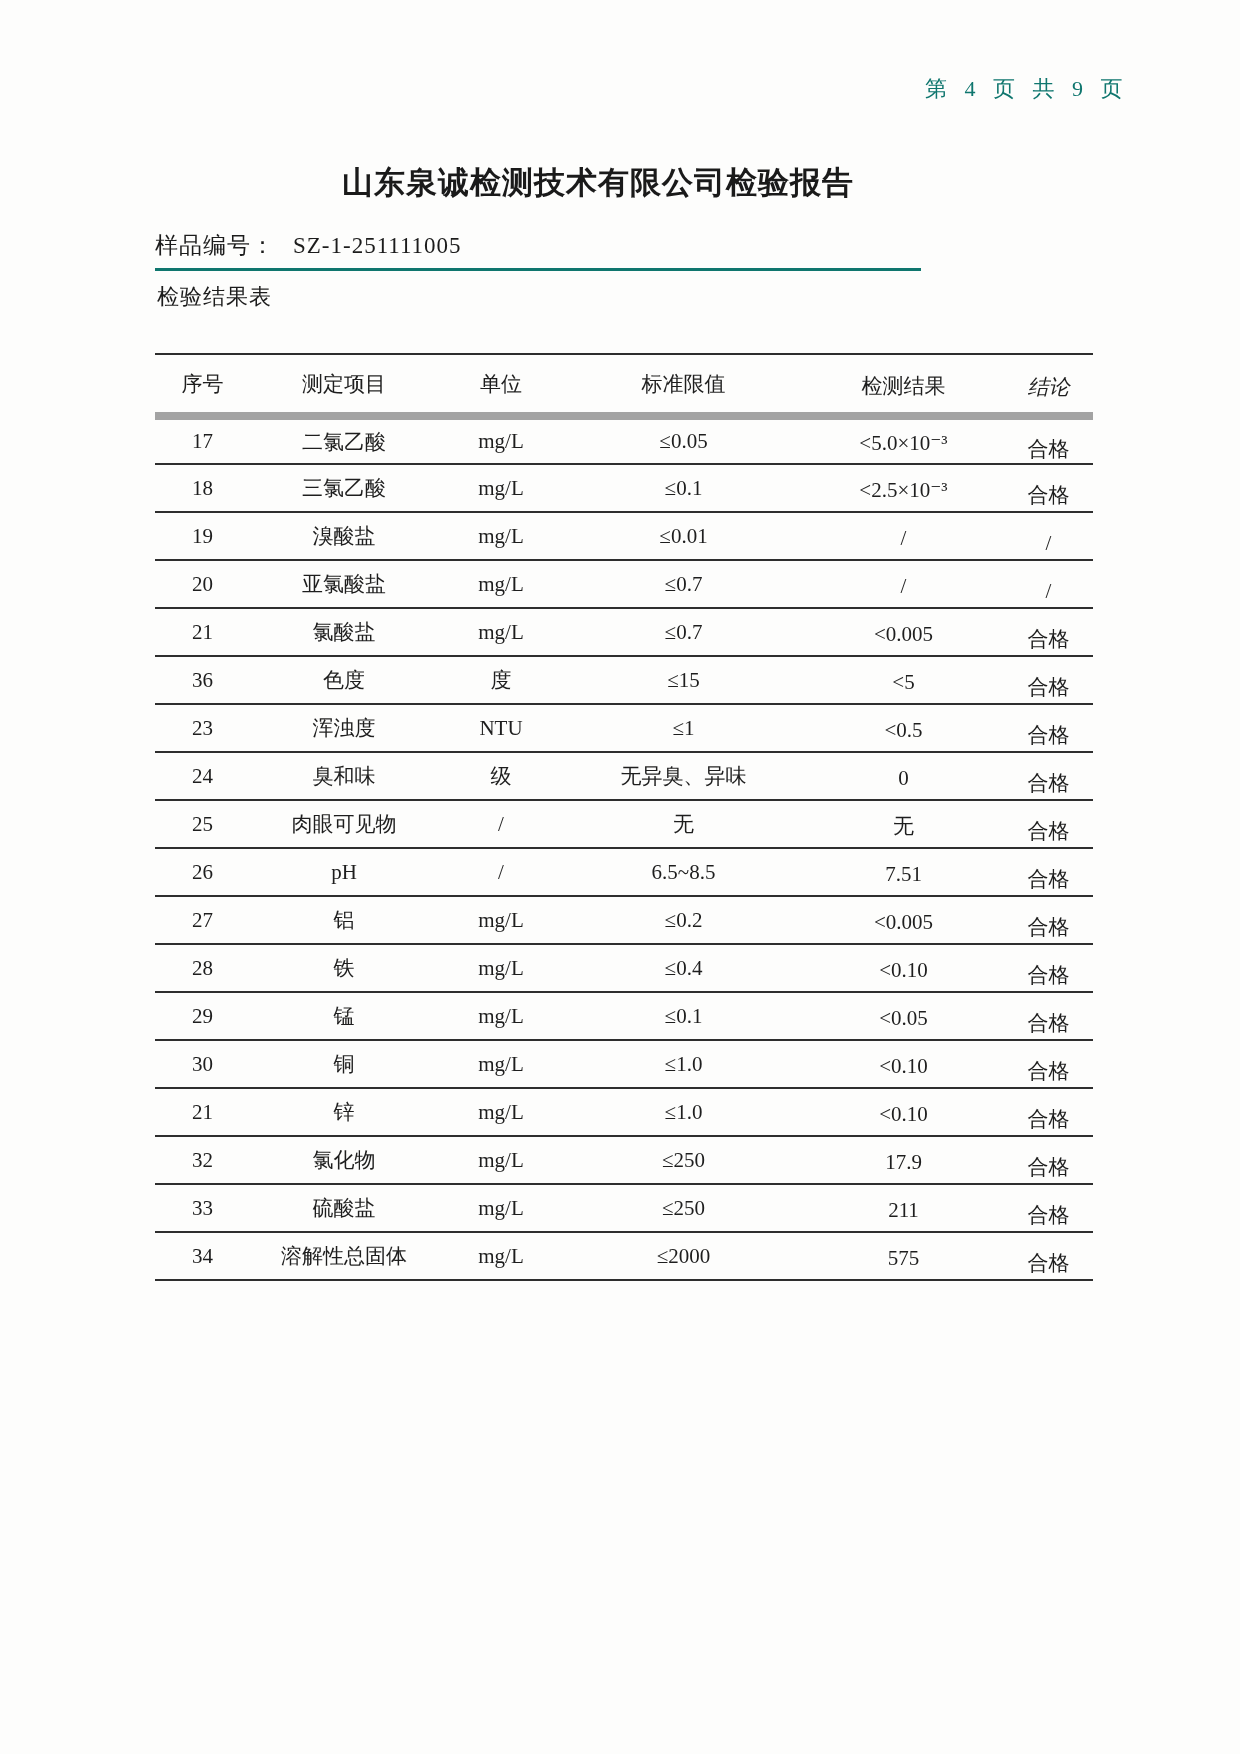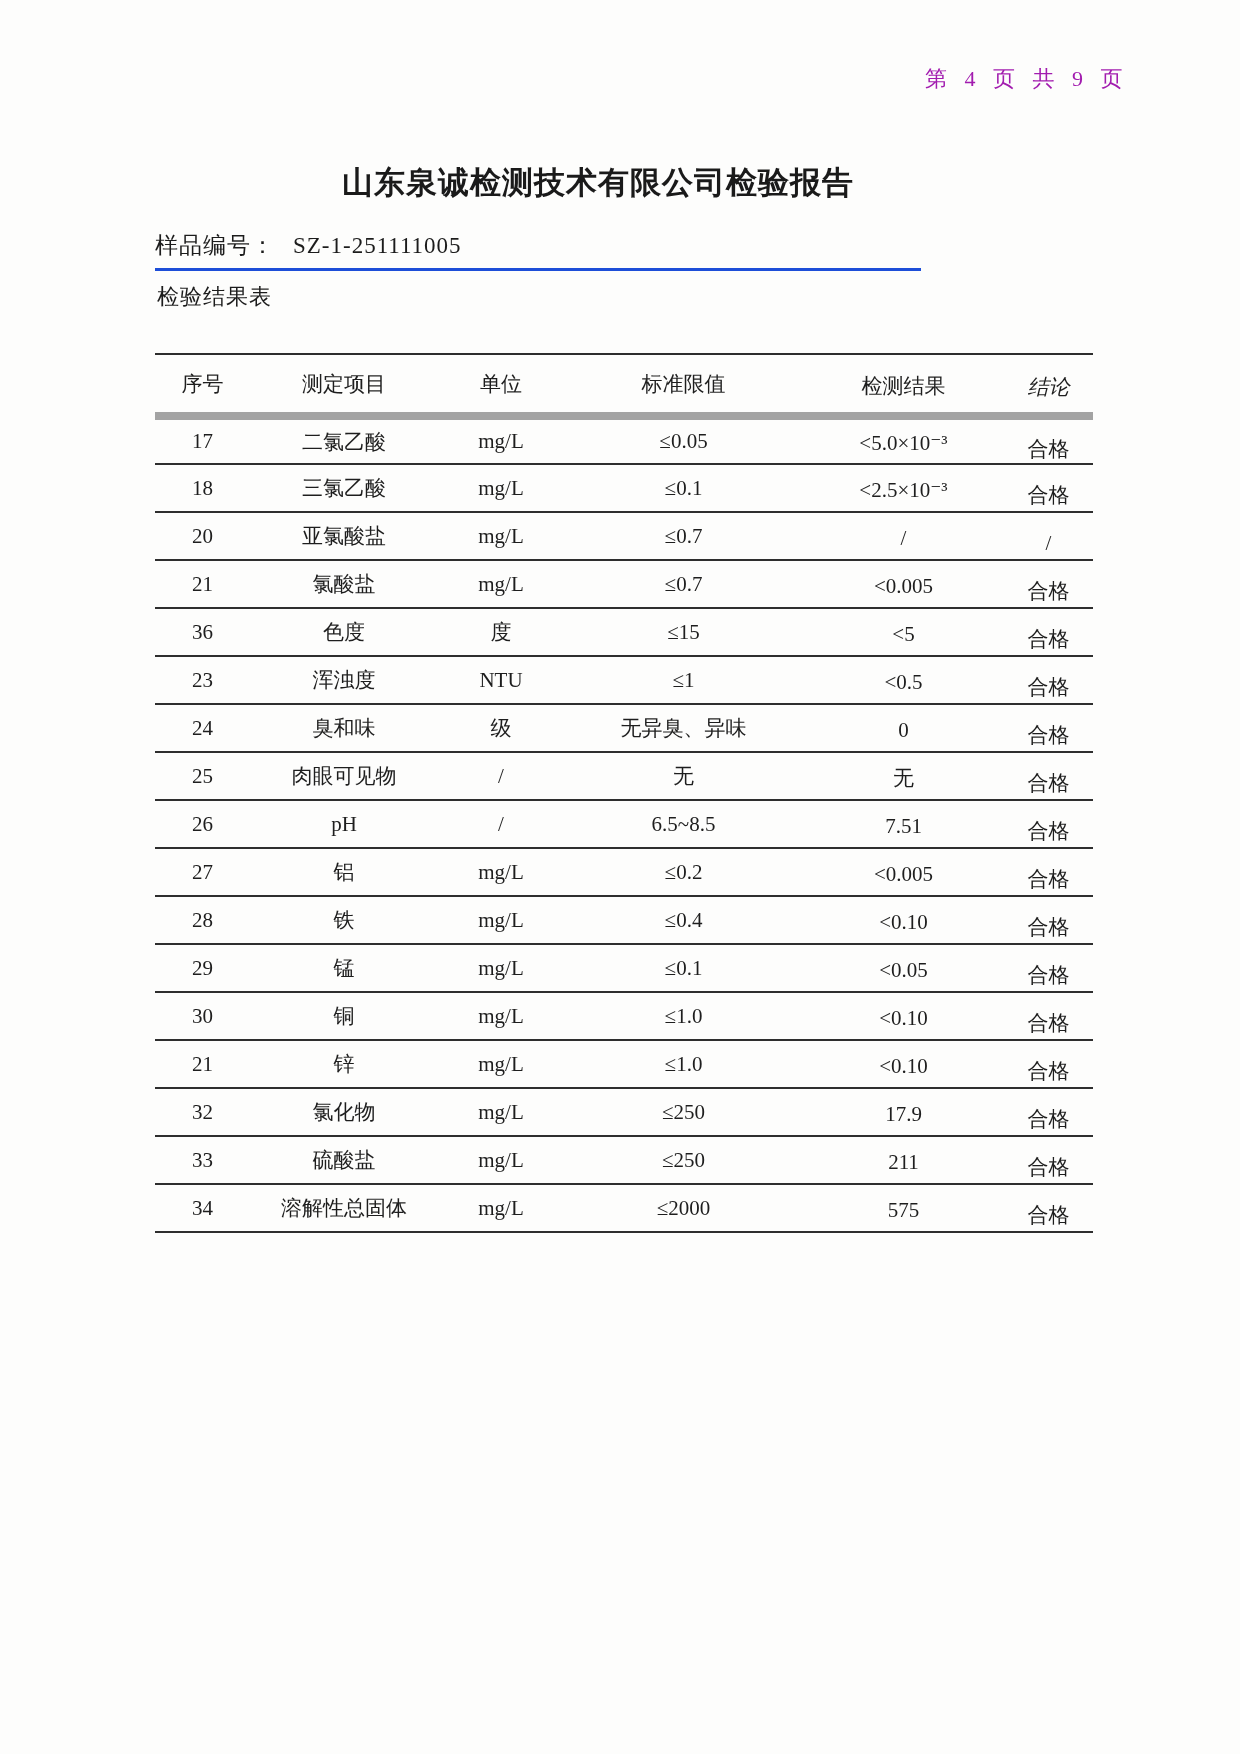--- a/index.html
+++ b/index.html
@@ -11,48 +11,48 @@
     position: relative;
     width: 1240px;
     height: 1754px;
     background: #fdfdfc;
     overflow: hidden;
     font-family: "Liberation Serif", "DejaVu Serif", "DejaVu Sans", serif;
     color: #1c1c1c;
   }
   .page-number {
     position: absolute;
-    top: 64px;
+    top: 74px;
     left: 925px;
     width: 260px;
     font-size: 22px;
     letter-spacing: 6px;
     white-space: nowrap;
-    color: #a21caf;
+    color: #0f766e;
   }
   .title {
     position: absolute;
     top: 162px;
     left: 0;
     width: 100%;
     margin: 0;
     text-align: center;
     transform: translateX(-22px);
     font-size: 31px;
     font-weight: 700;
     letter-spacing: 1px;
     color: #1a1a1a;
   }
   .sample-line {
     position: absolute;
     top: 230px;
     left: 155px;
     width: 766px;
     height: 38px;
-    border-bottom: 3px solid #1d4ed8;
+    border-bottom: 3px solid #0f766e;
     font-size: 23px;
     white-space: nowrap;
   }
   .sample-line .label { letter-spacing: 1px; }
   .sample-line .value { margin-left: 18px; letter-spacing: 1px; }
   .section-label {
     position: absolute;
     top: 282px;
     left: 157px;
     font-size: 22px;
@@ -135,20 +135,28 @@
         </tr>
         <tr>
           <td class="col-no">18</td>
           <td class="col-item">三氯乙酸</td>
           <td class="col-unit">mg/L</td>
           <td class="col-limit">≤0.1</td>
           <td class="col-result">&lt;2.5×10⁻³</td>
           <td class="col-conclusion">合格</td>
         </tr>
         <tr>
+          <td class="col-no">19</td>
+          <td class="col-item">溴酸盐</td>
+          <td class="col-unit">mg/L</td>
+          <td class="col-limit">≤0.01</td>
+          <td class="col-result">/</td>
+          <td class="col-conclusion">/</td>
+        </tr>
+        <tr>
           <td class="col-no">20</td>
           <td class="col-item">亚氯酸盐</td>
           <td class="col-unit">mg/L</td>
           <td class="col-limit">≤0.7</td>
           <td class="col-result">/</td>
           <td class="col-conclusion">/</td>
         </tr>
         <tr>
           <td class="col-no">21</td>
           <td class="col-item">氯酸盐</td>

